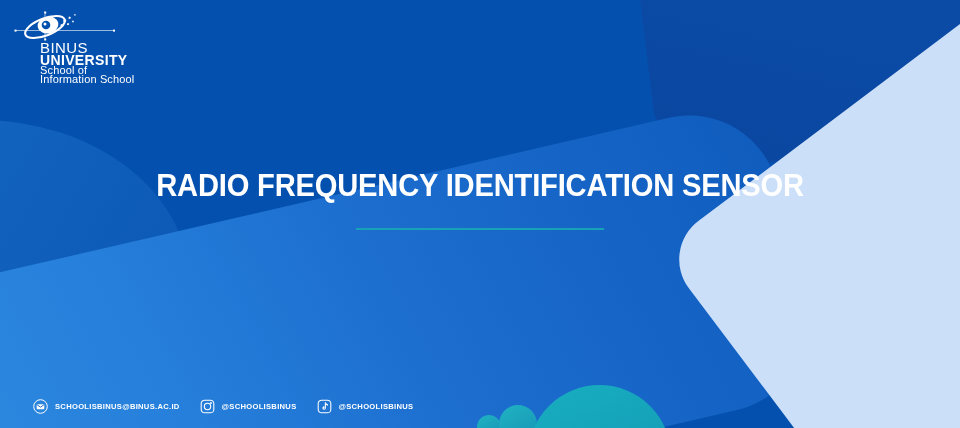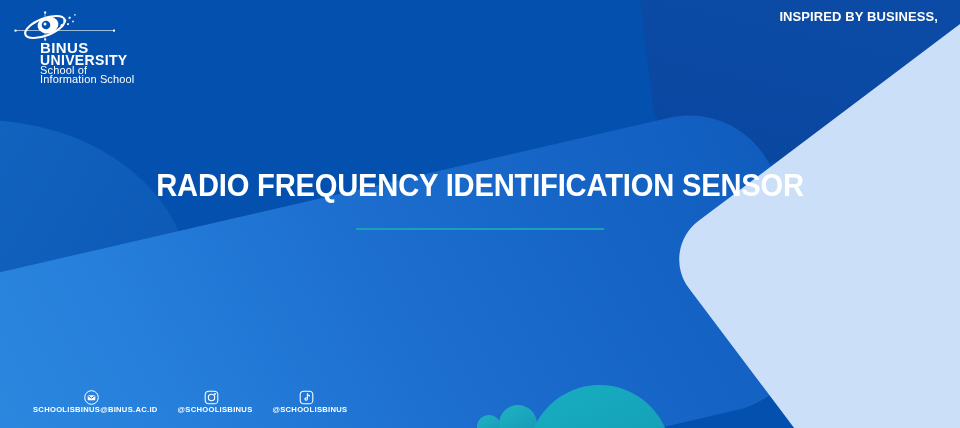--- a/index.html
+++ b/index.html
@@ -90,21 +90,21 @@
     width: 160px;
   }
   .logo-mark { display: block; }
   .logo-words {
     margin-top: -1px;
     padding-left: 26px;
     color: #FFFFFF;
   }
   .logo-binus {
     font-size: 15px;
-    font-weight: bold;
+    font-weight: normal;
     letter-spacing: .4px;
     line-height: 15px;
   }
   .logo-university {
     font-size: 14px;
     font-weight: bold;
     letter-spacing: .35px;
     line-height: 11px;
   }
   .logo-school, .logo-dept {
@@ -157,21 +157,20 @@
     position: absolute;
     left: 33px;
     bottom: 14px;
     display: flex;
     align-items: center;
   }
   .social {
     display: flex;
     align-items: center;
     margin-right: 20px;
-    flex-direction: column;
   }
   .social-icon {
     width: 15px;
     height: 15px;
     flex: 0 0 15px;
     display: flex;
     align-items: center;
     justify-content: center;
     margin-right: 7px;
   }
@@ -223,21 +222,20 @@
     </svg>
     <div class="logo-words">
       <div class="logo-binus">BINUS</div>
       <div class="logo-university">UNIVERSITY</div>
       <div class="logo-school">School of</div>
       <div class="logo-dept">Information School</div>
     </div>
   </div>
 
   <div class="tagline">
-    <div>INSPIRED BY BUSINESS,</div>
   </div>
 
   <div class="title-block">
     <div class="title">RADIO FREQUENCY IDENTIFICATION SENSOR</div>
     <div class="title-rule"></div>
   </div>
 
   <div class="footer">
 
     <div class="social">

